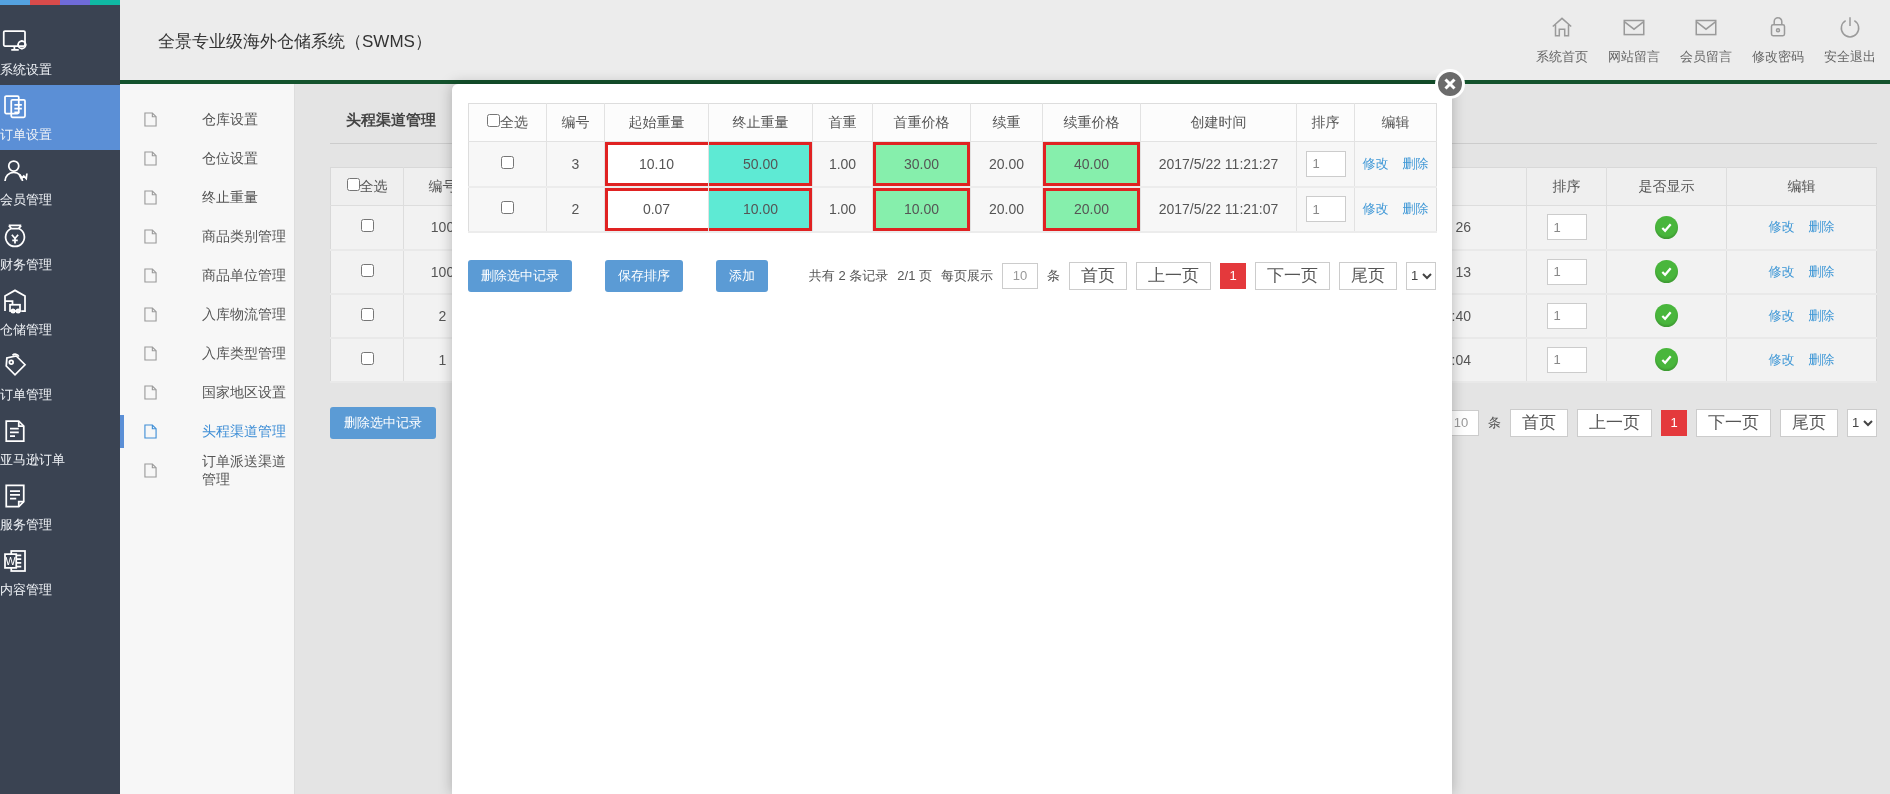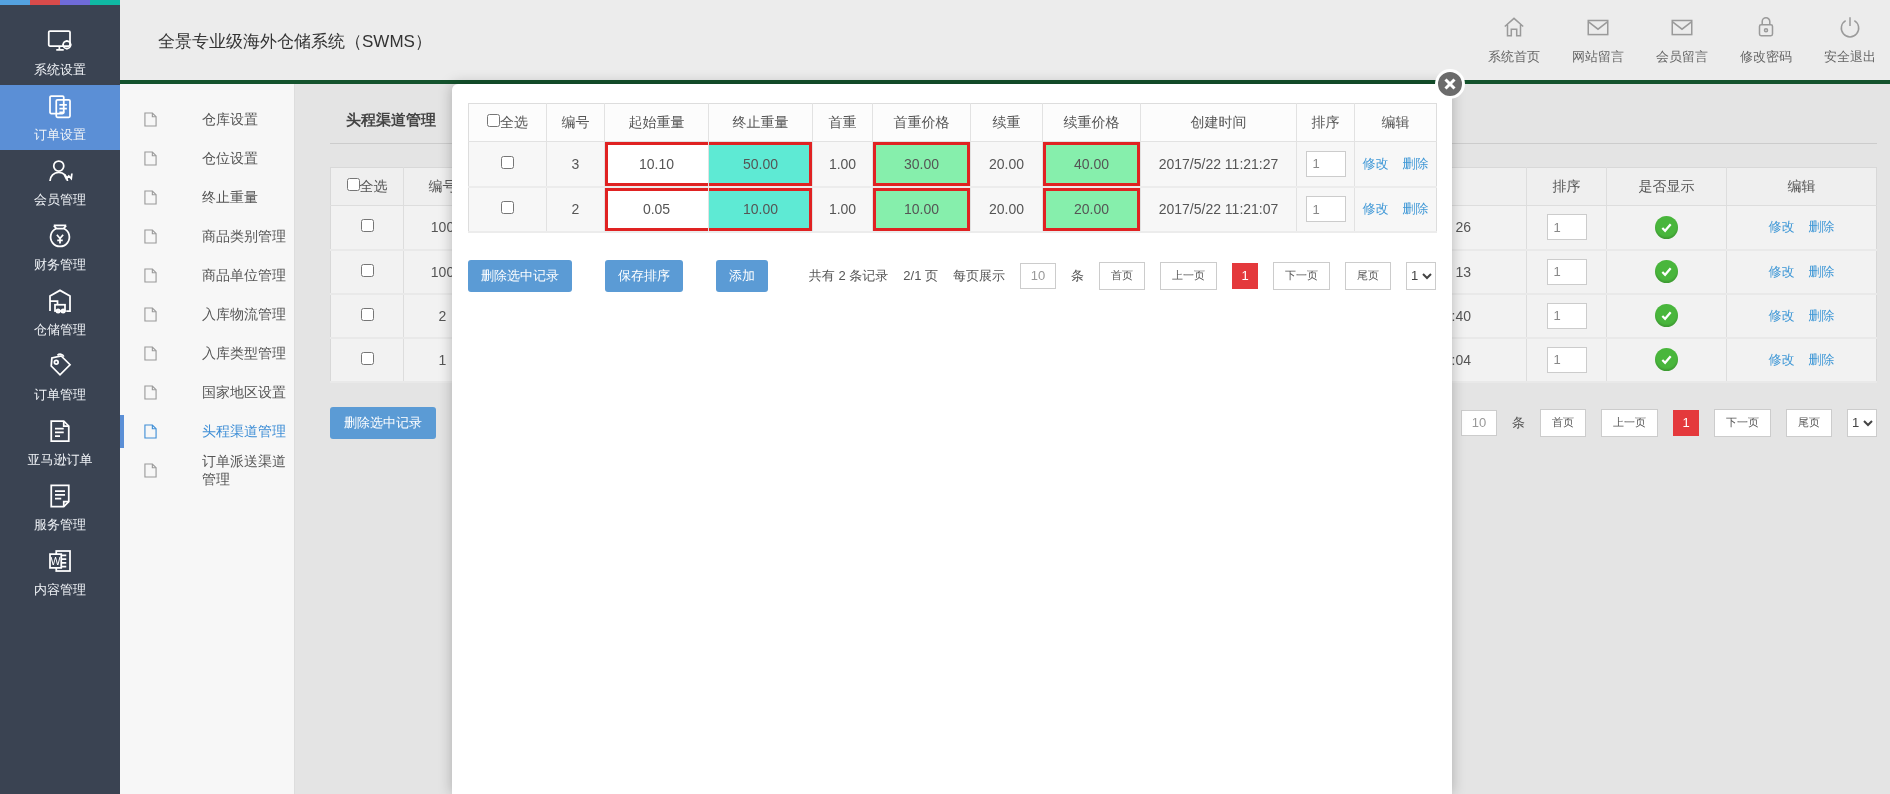--- a/index.html
+++ b/index.html
@@ -3,30 +3,30 @@
 <meta charset="utf-8">
 <style>
   * { margin:0; padding:0; box-sizing:border-box; }
   html,body { width:1890px; height:794px; overflow:hidden;
     font-family:"Liberation Sans","DejaVu Sans",sans-serif; background:#e4e4e4; }
 
   
   .topstrip { position:absolute; left:0; top:0; width:120px; height:5px; display:flex; z-index:30; }
   .topstrip span { flex:1; height:5px; }
   .sidebar { position:absolute; left:0; top:0; width:120px; height:794px; background:#3a4352; z-index:20; padding-top:20px; }
-  .snav-item { width:120px; height:65px; display:flex; flex-direction:column; align-items:center; justify-content:center; cursor:pointer; }
+  .snav-item { width:120px; height:65px; display:flex; flex-direction:column; align-items:flex-start; justify-content:center; cursor:pointer; }
   .snav-item.active { background:#5b8fd6; }
   .snav-icon { width:30px; height:30px; display:flex; align-items:center; justify-content:center; }
   .snav-icon svg { stroke:#ffffff; fill:none; stroke-width:1.4; }
   .snav-label { font-size:13px; color:#f0f3f7; margin-top:5px; white-space:nowrap; }
 
   
   .header { position:absolute; left:120px; top:0; right:0; height:84px; background:#ececec; border-bottom:4px solid #14532d; }
   .header-title { position:absolute; left:38px; top:30px; font-size:17px; color:#333; }
-  .header-actions { position:absolute; right:14px; top:14px; display:flex; gap:32px; }
+  .header-actions { position:absolute; right:14px; top:14px; display:flex; gap:20px; }
   .haction { display:flex; flex-direction:column; align-items:center; cursor:pointer; }
   .haction svg { stroke:#9a9a9a; fill:none; stroke-width:1.4; }
   .haction-label { font-size:13px; color:#666; margin-top:4px; white-space:nowrap; }
 
   
   .submenu { position:absolute; left:120px; top:84px; bottom:0; width:175px; background:#f7f7f7; border-right:1px solid #ddd; padding-top:16px; }
   .sub-item { position:relative; height:39px; display:flex; align-items:center; padding-left:24px; cursor:pointer; font-size:14px; color:#555;gap:36px; }
   .sub-item .pagei { margin-right:9px; display:flex; }
   .sub-item .pagei svg { stroke:#9a9a9a; fill:none; stroke-width:1.2; }
   .sub-item.active { color:#3e8ed6; }
@@ -47,23 +47,23 @@
   .bg-table td { height:44px; font-size:14px; color:#555; text-align:center; border-right:1px solid #ddd; border-bottom:2px solid #e9e9e9; background:#f2f2f2; }
   .bg-table th:last-child, .bg-table td:last-child { border-right:none; }
   td.time-frag { text-align:right; padding-right:55px; }
 
   .sort-input { width:40px; height:26px; border:1px solid #ccc; background:#fff; font-size:13px; color:#888; padding-left:6px; font-family:inherit; }
   a.edit-link { color:#3e97d6; font-size:13px; text-decoration:none; margin:0 7px; cursor:pointer; }
 
   .bg-footer { margin-top:24px; display:flex; align-items:center; }
   .bg-footer .btn-blue { margin-right:24px; padding:7px 14px; }
 
-  .pager { display:flex; align-items:center; margin-left:auto; gap:15px; font-size:13px; color:#555; white-space:nowrap; }
+  .pager { display:flex; align-items:center; margin-left:auto; gap:9px; font-size:13px; color:#555; white-space:nowrap; }
   .pg-input { width:36px; height:26px; border:1px solid #ccc; background:#fff; text-align:center; font-size:13px; color:#999; font-family:inherit; }
-  .pg-btn { border:1px solid #ccc; background:#fff; height:28px; padding:0 11px; font-size:11px; color:#555; cursor:pointer; font-family:inherit;text-align:center; }
+  .pg-btn { border:1px solid #ccc; background:#fff; height:28px; padding:0 11px; font-size:17px; color:#555; cursor:pointer; font-family:inherit;text-align:center; }
   .pg-cur { background:#e4393c; color:#fff; border:none; height:26px; width:26px; padding:0; font-size:13px; cursor:pointer; font-family:inherit; }
   .pg-select { height:28px; border:1px solid #ccc; background:#fff; font-size:13px; color:#444; font-family:inherit; }
 
   .check-badge { display:inline-flex; width:23px; height:23px; border-radius:50%; background:#49b63c;
     align-items:center; justify-content:center; box-shadow:inset 0 -2px 2px rgba(0,0,0,.15); }
 
   
   .modal { position:absolute; left:452px; top:84px; width:1000px; height:710px; background:#fff; z-index:40;
     border-radius:6px 6px 0 0; box-shadow:0 0 14px rgba(0,0,0,.25); padding:19px 16px 0 16px; }
   .modal-close { position:absolute; top:-15px; right:-13px; width:30px; height:30px; border-radius:50%;
@@ -481,21 +481,21 @@
         <td class="rb">30.00</td>
         <td>20.00</td>
         <td class="rb">40.00</td>
         <td>2017/5/22 11:21:27</td>
         <td><input class="sort-input" value="1" style=""></td>
         <td><a class="edit-link">修改</a><a class="edit-link">删除</a></td>
       </tr>
       <tr>
         <td><input type="checkbox" style=""></td>
         <td>2</td>
-        <td class="rb-l">0.05</td>
+        <td class="rb-l">0.07</td>
         <td class="rb-r">10.00</td>
         <td>1.00</td>
         <td class="rb">10.00</td>
         <td>20.00</td>
         <td class="rb">20.00</td>
         <td>2017/5/22 11:21:07</td>
         <td><input class="sort-input" value="1" style=""></td>
         <td><a class="edit-link">修改</a><a class="edit-link">删除</a></td>
       </tr>
     </tbody>

